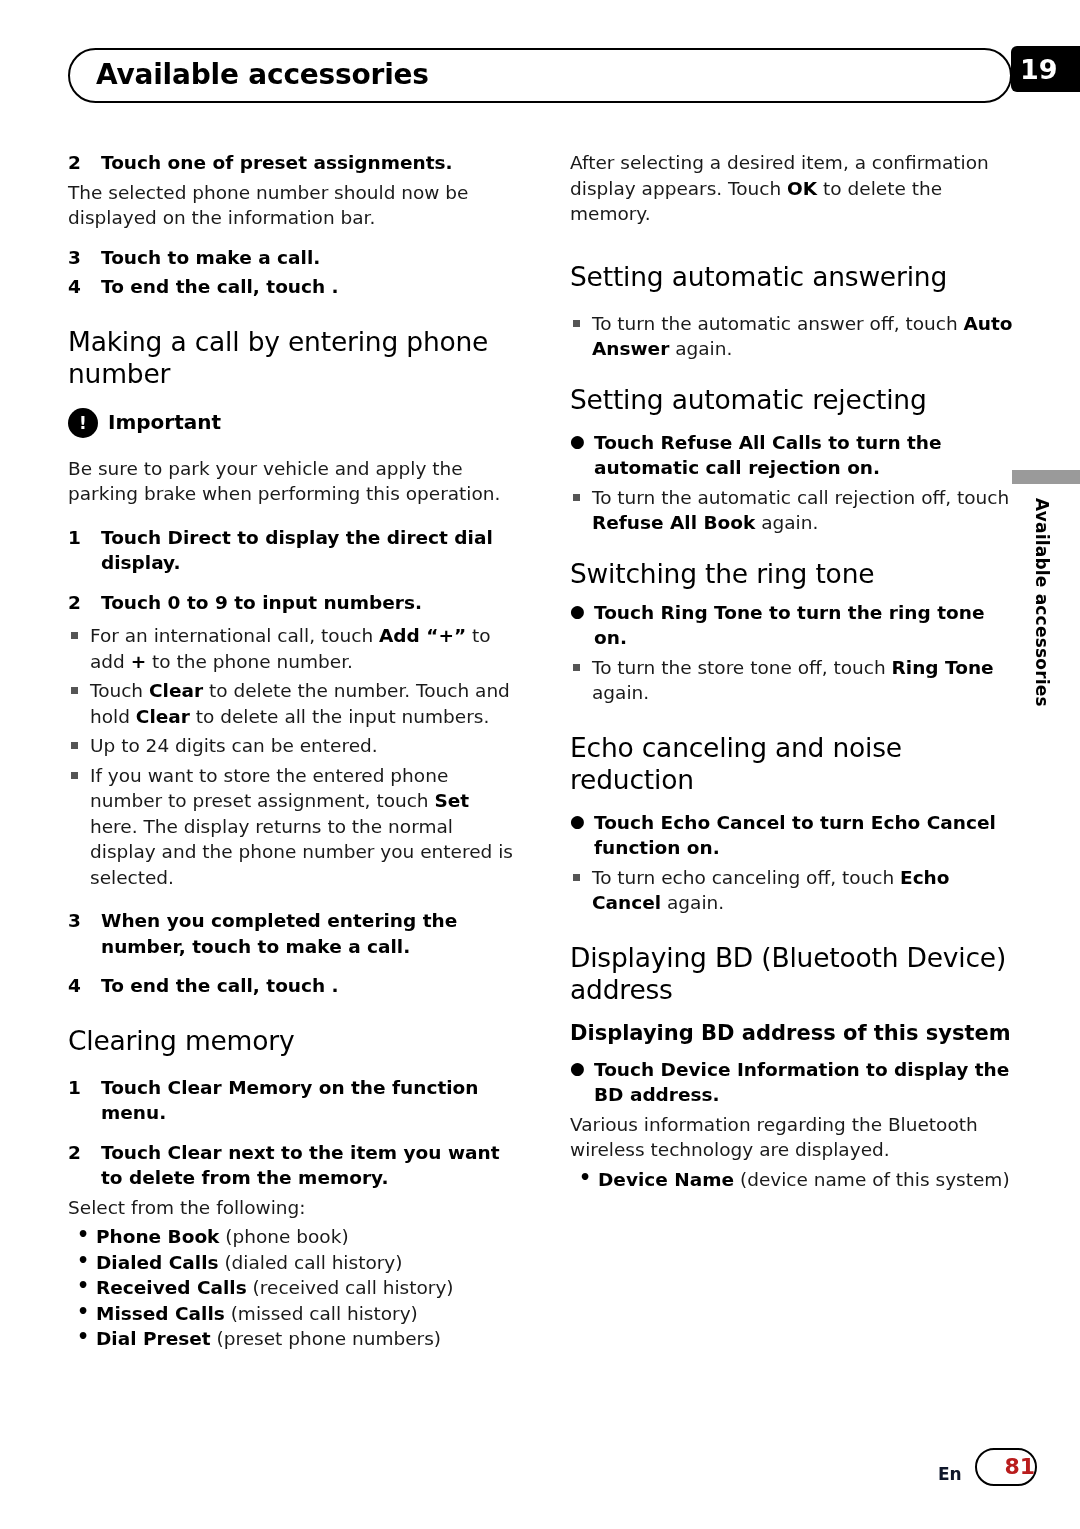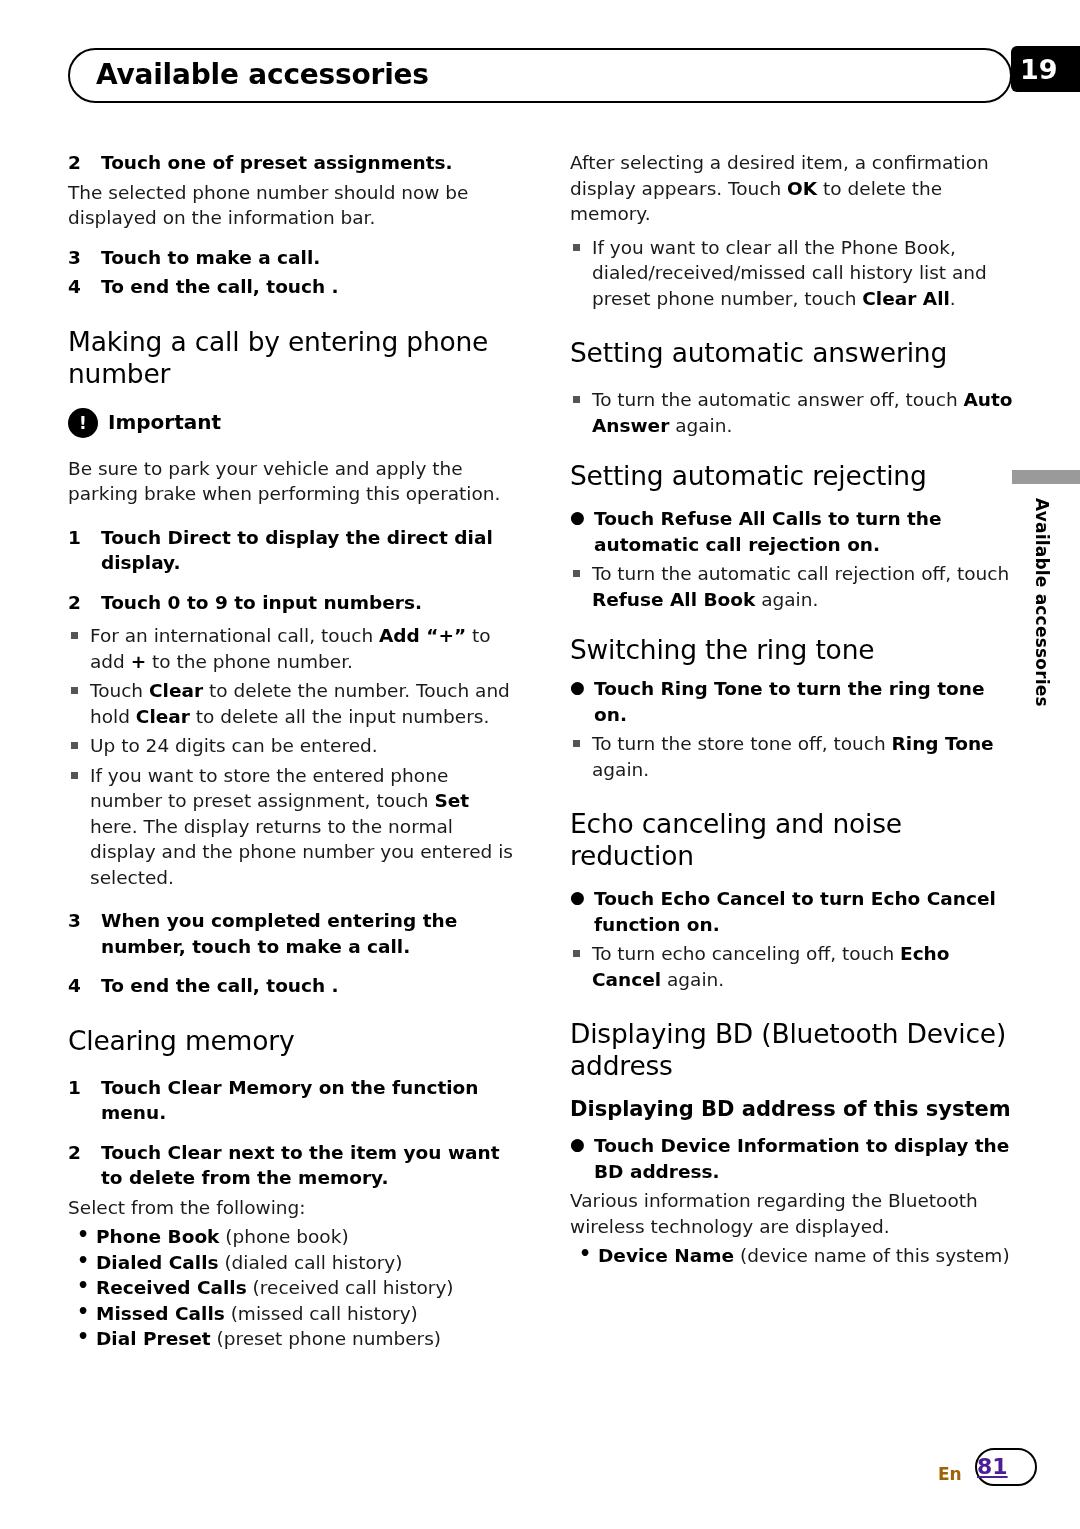--- a/index.html
+++ b/index.html
@@ -232,37 +232,36 @@
   .sp22 { height: 22px; }
   .sp26 { height: 26px; }
 
   
   .footer-en {
     position: absolute;
     left: 938px;
     top: 1464px;
     font-size: 17px;
     font-weight: bold;
-    color: #a16207;
+    color: #0f172a;
   }
   .footer-page {
     position: absolute;
     left: 975px;
     top: 1448px;
     width: 62px;
     height: 38px;
     border: 2.5px solid #000;
     border-radius: 19px;
     box-sizing: border-box;
-    text-align: left;
+    text-align: right;
     line-height: 34px;
     font-size: 22px;
     font-weight: bold;
-    color: #4c1d95;
-    text-decoration: underline;
+    color: #b91c1c;
   }
 </style>
 </head>
 <body>
 
 <div class="page">
 
   <div class="header">
     <div class="header-pill"></div>
     <div class="header-title">Available accessories</div>
@@ -375,23 +374,20 @@
     </div>
   </div>
 
   <div class="col col-right">
 
     <div class="p">
       <span>After selecting a desired item, a confirmation display appears. Touch </span><span class="b">OK</span><span> to delete the memory.</span>
     </div>
     <div class="sp4"></div>
     <div class="sp4"></div>
-    <div class="bullet-sq">
-      <span>If you want to clear all the Phone Book, dialed/received/missed call history list and preset phone number, touch </span><span class="b">Clear All</span><span>.</span>
-    </div>
 
     <div class="sp26"></div>
     <div class="h2">Setting automatic answering</div>
     <div class="sp14"></div>
     <div class="sp4"></div>
     <div class="bullet-sq">
       <span>To turn the automatic answer off, touch </span><span class="b">Auto Answer</span><span> again.</span>
     </div>
 
     <div class="sp22"></div>

